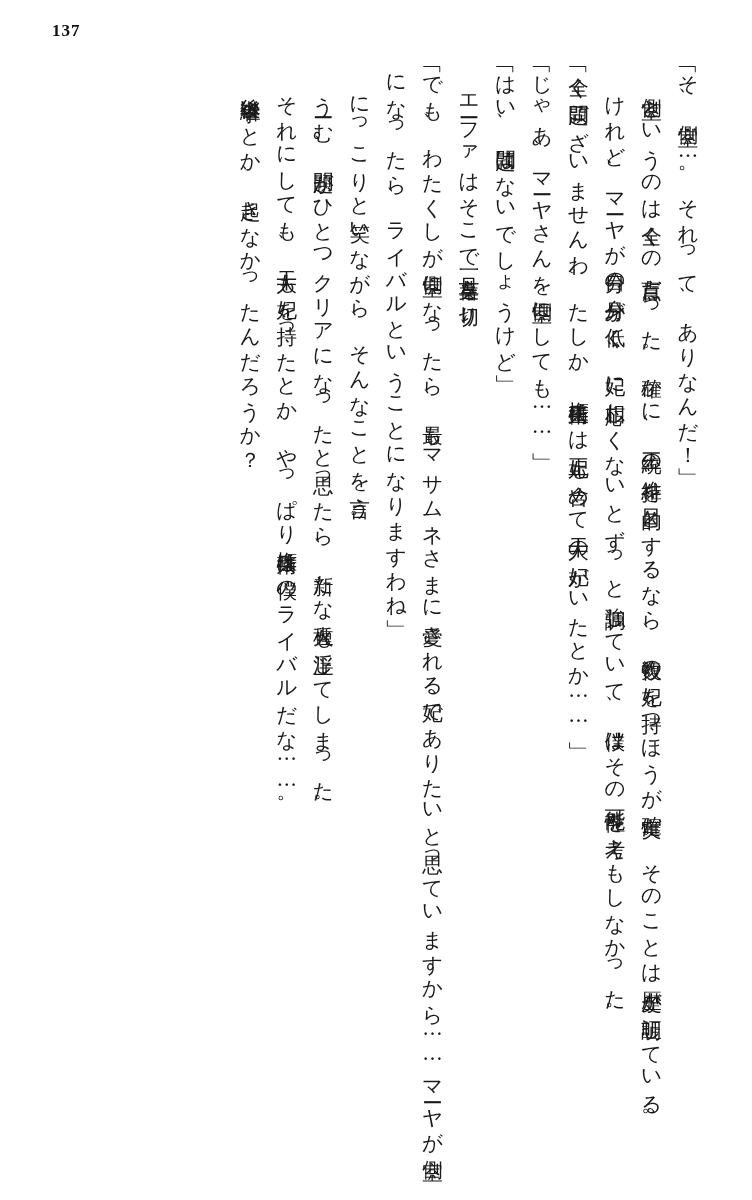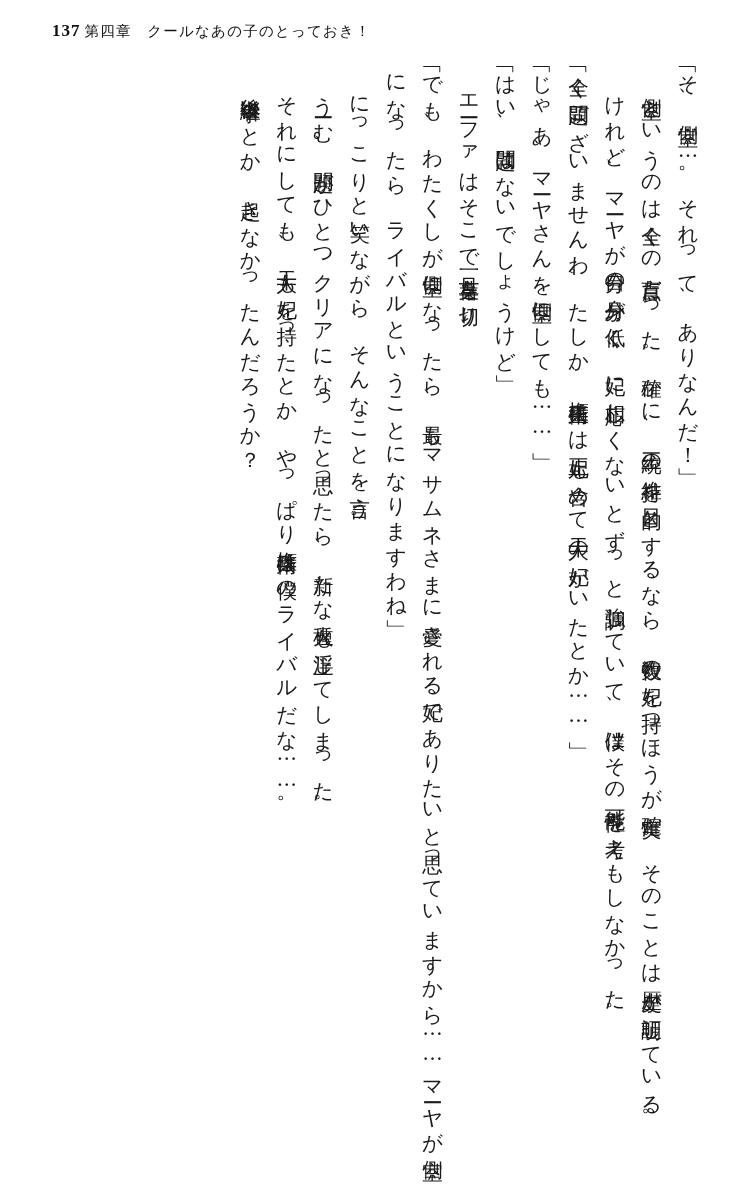--- a/index.html
+++ b/index.html
@@ -89,21 +89,20 @@
     text-indent: 0;
   }
 </style>
 </head>
 <body>
 
 <div class="page">
 
   <div class="header">
     <span class="folio">137</span>
-    <span class="chapter">第四章　クールなあの子のとっておき！</span>
   </div>
   <div class="header-rule"></div>
 
   <div class="body-area">
     <div class="vtext">
       <p>「そ、側室……。それって、ありなんだ！」</p>
       <p>　側室というのは全くの盲点だった。確かに、王統の維持を目的とするなら、複数の妃を持つほうが確実だ。そのことは歴史が証明している。</p>
       <p>　けれど、マーヤが自分の身分が低く、妃に相応しくないとずっと強調していて、僕はその可能性を考えもしなかった。</p>
       <p>「全く問題ございませんわ。たしか、権兵衛王には正妃も含めて十二人の妃がいたとか……」</p>
       <p>「じゃあ、マーヤさんを側室にしても……」</p>

